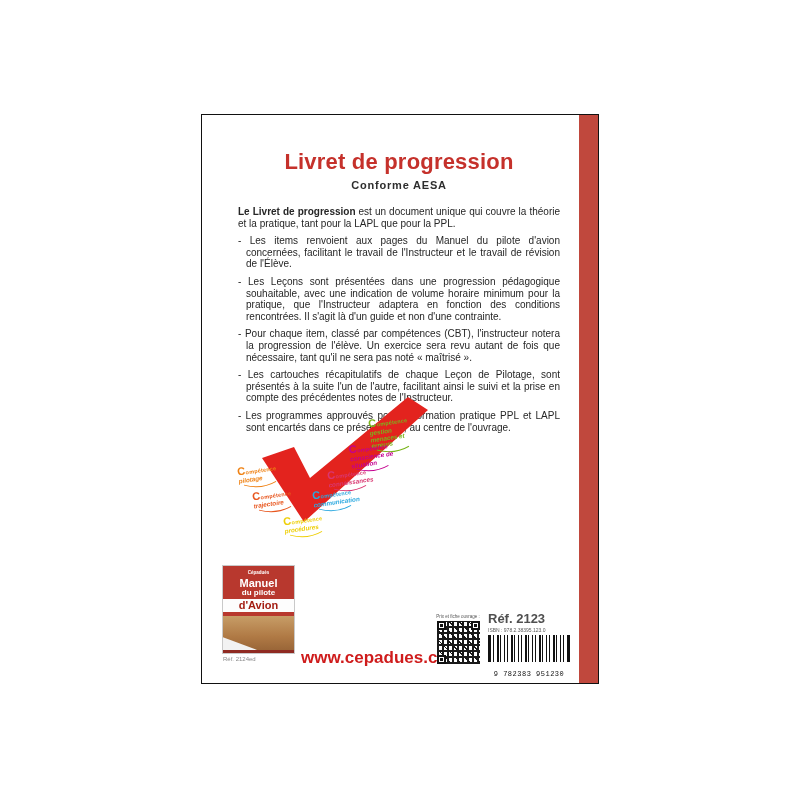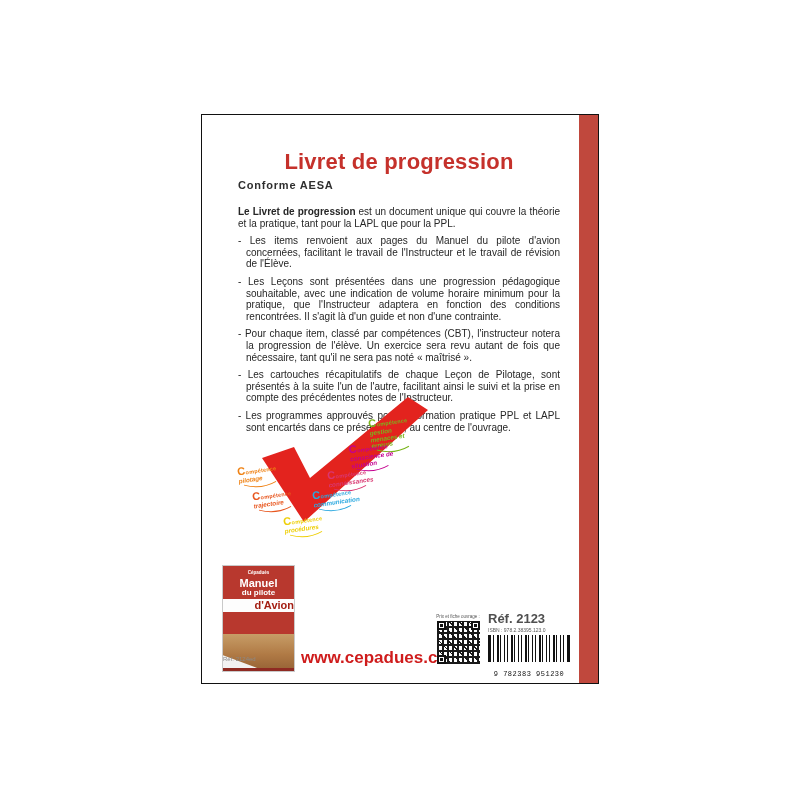--- a/index.html
+++ b/index.html
@@ -5,48 +5,48 @@
   html,body{margin:0;padding:0;background:#fff;}
   #canvas{position:relative;width:800px;height:800px;background:#fff;overflow:hidden;
           font-family:"Liberation Sans","DejaVu Sans",sans-serif;color:#222;}
   
   #book{position:absolute;left:201px;top:114px;width:398px;height:570px;
         background:#fff;border:1px solid #111;box-sizing:border-box;}
   #side-strip{position:absolute;right:0;top:0;width:19px;height:100%;background:#c0483d;}
   
   #text-col{position:absolute;left:36px;top:34px;width:322px;}
   #page-title{font-size:22px;font-weight:bold;color:#c5312b;text-align:center;letter-spacing:.2px;}
-  #subtitle{font-size:11px;font-weight:bold;color:#2e2e2e;letter-spacing:.8px;margin-top:4px;}
+  #subtitle{font-size:11px;font-weight:bold;color:#2e2e2e;text-align:center;letter-spacing:.8px;margin-top:4px;}
   #intro{margin-top:15px;font-size:10px;line-height:11.6px;text-align:justify;color:#262626;}
   #intro .b{font-weight:bold;}
   .bullet{margin-top:6px;font-size:10px;line-height:11.6px;text-align:justify;color:#262626;
           padding-left:8px;text-indent:-8px;}
   
   #check-svg{position:absolute;left:0;top:0;width:398px;height:570px;pointer-events:none;}
   
   .comp{position:absolute;width:50px;line-height:1.05;transform:rotate(-8deg);}
   .comp-word{display:block;font-size:5.5px;font-weight:bold;letter-spacing:.2px;}
   .comp-word::first-letter{font-size:2em;}
   .comp-name{display:block;font-size:6.3px;font-style:italic;font-weight:bold;margin-top:.5px;}
   .comp-swoosh{display:block;width:42px;height:7px;margin-top:-1px;}
   .comp-0{left:168px;top:300px;}
   .comp-1{left:148px;top:326px;}
   .comp-2{left:126px;top:352px;}
   .comp-3{left:111px;top:372px;}
   .comp-4{left:36px;top:348px;}
   .comp-5{left:51px;top:373px;}
   .comp-6{left:82px;top:398px;}
   
-  #thumb{position:absolute;left:21px;top:451px;width:71px;height:105px;background:#b8382e;
+  #thumb{position:absolute;left:21px;top:451px;width:71px;height:87px;background:#b8382e;
          box-shadow:0 0 0 1px #c9c9c9;overflow:hidden;}
   #thumb-pub{font-size:4.5px;color:#fff;text-align:center;margin-top:4px;font-weight:bold;}
   #thumb-t1{font-size:11px;font-weight:bold;color:#fff;text-align:center;margin-top:3px;line-height:1;}
   #thumb-t2{font-size:8px;font-weight:bold;color:#fff;text-align:center;line-height:1.1;}
   #thumb-band{background:#fdfdfd;margin-top:1px;padding:1px 0;}
-  #thumb-t3{font-size:11px;font-weight:bold;color:#a31d12;text-align:right;line-height:1;}
+  #thumb-t3{font-size:11px;font-weight:bold;color:#a31d12;text-align:center;line-height:1;}
   #thumb-photo{position:absolute;left:0;bottom:3px;width:100%;height:34px;
                background:linear-gradient(180deg,#c79d67 0%,#b07a45 60%,#9a6638 100%);}
   #thumb-wing{position:absolute;left:0;bottom:0;width:34px;height:16px;background:#f2f2f2;
               clip-path:polygon(0 100%,0 20%,100% 100%);}
   #thumb-base{position:absolute;left:0;bottom:0;width:100%;height:3px;background:#8f2a22;}
   #thumb-ref{position:absolute;left:21px;top:541px;font-size:6px;color:#8a8a8a;}
   #website{position:absolute;left:99px;top:533px;font-size:17px;font-weight:bold;color:#cf1c1c;}
   
   #qr-block{position:absolute;left:232px;top:499px;width:48px;}
   #qr-caption{font-size:4.5px;color:#555;text-align:center;white-space:nowrap;}

